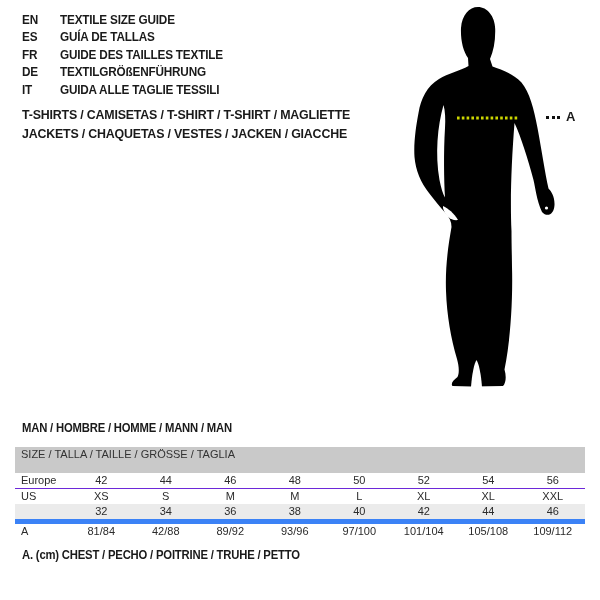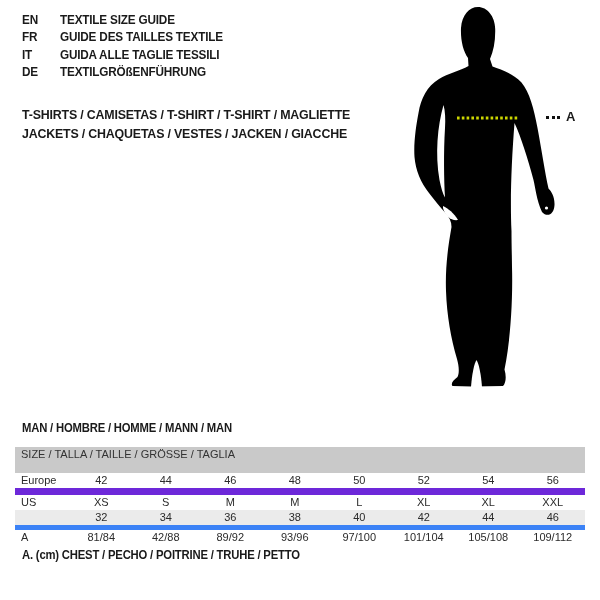--- a/index.html
+++ b/index.html
@@ -55,51 +55,55 @@
     font-size:11px;color:#2b2b2b;
   }
   .size-table col.lblcol{width:54px;}
   .size-table th{
     background:var(--header-bg,#c9c9c9);
     font-weight:400;text-align:left;padding:0 0 12px 6px;
     height:14px;line-height:14px;color:#333;white-space:nowrap;
   }
   .size-table td{height:15px;line-height:15px;padding:0;text-align:center;white-space:nowrap;}
   .size-table td.lbl{text-align:left;padding-left:6px;}
-  .size-table tr.row-europe td{border-bottom:7px solid #6d28d9;margin-left:34px;}
+  .size-table tr.row-europe td{border-bottom:1px solid #6d28d9;margin-left:34px;}
   .size-table tr.row-stripe td{background:var(--stripe-bg,#ebebeb);border-bottom:5px solid #3b82f6;}
 
   
   .footnote{
     position:absolute;left:22px;top:548px;
     font-weight:700;font-size:12px;white-space:nowrap;
     transform:scaleX(0.94);transform-origin:left center;letter-spacing:-0.2px;
   }
 </style>
 </head>
 <body>
 
 <div class="canvas">
 
   <div class="lang-list">
     <div class="lang-row">
       <span class="lang-code">EN</span>
       <span class="lang-label">TEXTILE SIZE GUIDE</span>
     </div>
     <div class="lang-row">
+      <span class="lang-code">ES</span>
+      <span class="lang-label">GUÍA DE TALLAS</span>
+    </div>
+    <div class="lang-row">
       <span class="lang-code">FR</span>
       <span class="lang-label">GUIDE DES TAILLES TEXTILE</span>
     </div>
     <div class="lang-row">
+      <span class="lang-code">DE</span>
+      <span class="lang-label">TEXTILGRÖßENFÜHRUNG</span>
+    </div>
+    <div class="lang-row">
       <span class="lang-code">IT</span>
       <span class="lang-label">GUIDA ALLE TAGLIE TESSILI</span>
-    </div>
-    <div class="lang-row">
-      <span class="lang-code">DE</span>
-      <span class="lang-label">TEXTILGRÖßENFÜHRUNG</span>
     </div>
   </div>
 
   <div class="categories">
     <div class="cat-line">T-SHIRTS / CAMISETAS / T-SHIRT / T-SHIRT / MAGLIETTE</div>
     <div class="cat-line">JACKETS / CHAQUETAS / VESTES / JACKEN / GIACCHE</div>
   </div>
 
   <div class="figure-wrap">
     <svg viewBox="0 0 160 385" xmlns="http://www.w3.org/2000/svg">

